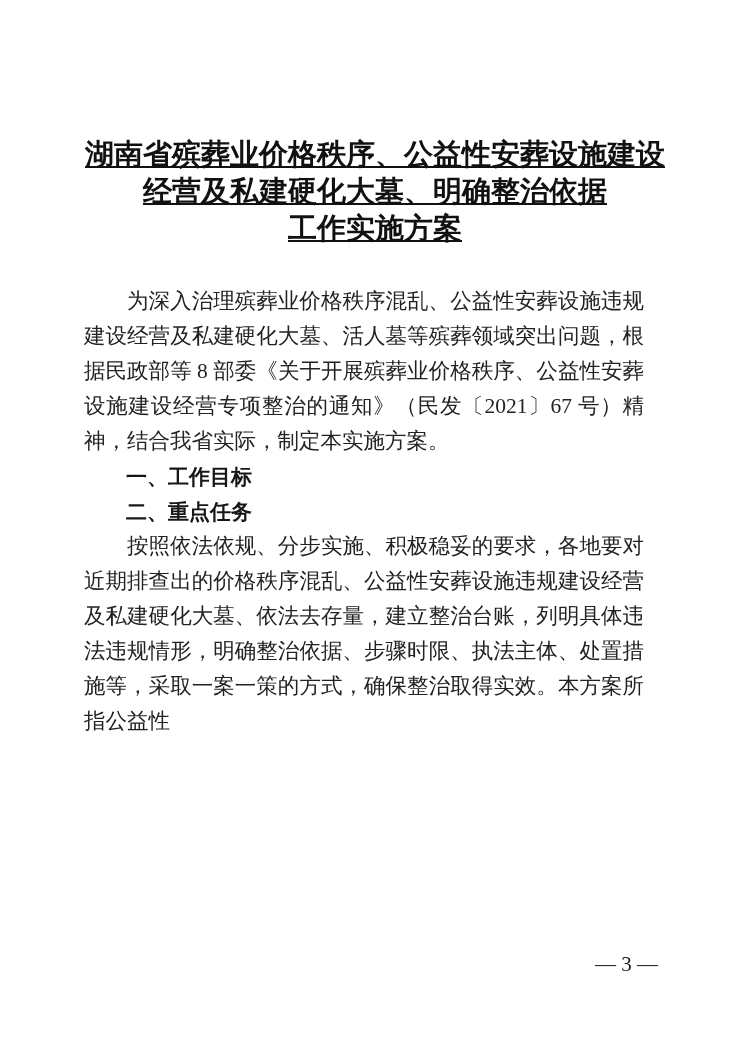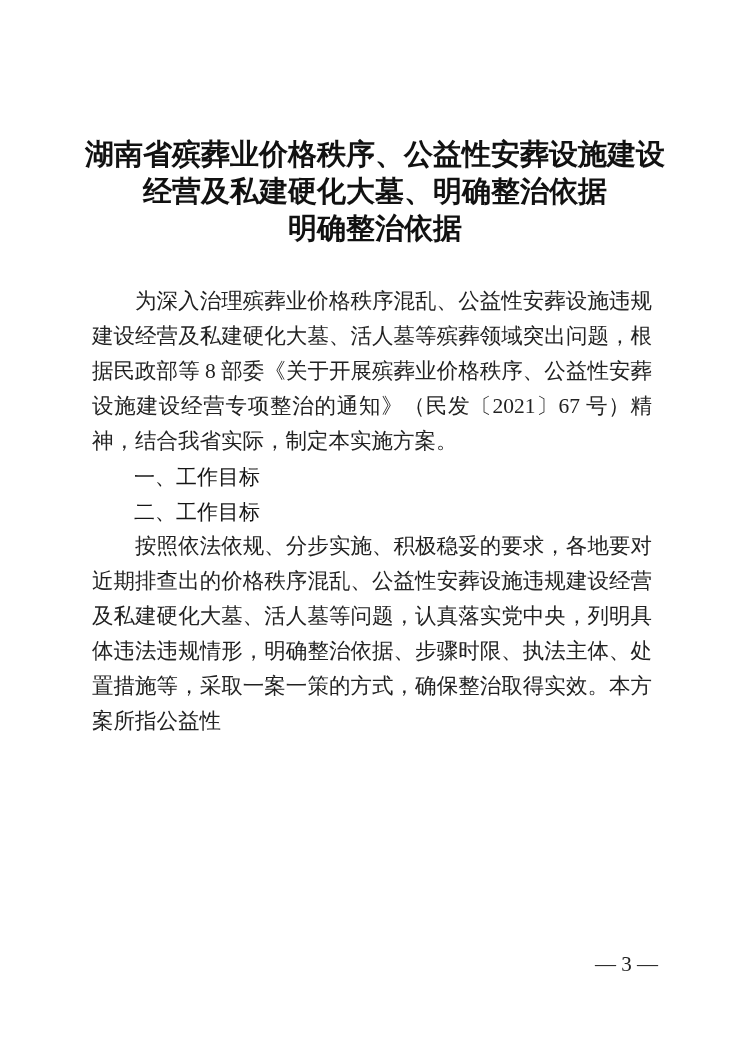--- a/index.html
+++ b/index.html
@@ -19,42 +19,43 @@
     position: absolute;
     top: 136px;
     left: 55px;
     right: 55px;
     text-align: center;
     font-size: 29px;
     line-height: 37px;
     font-weight: bold;
     color: #111111;
     letter-spacing: 0px;
+    text-decoration: underline;
   }
   .title-line {
     display: block;
   }
   .doc-body {
     position: absolute;
     top: 284px;
-    left: 92px;
+    left: 84px;
     width: 560px;
     font-size: 21.5px;
     line-height: 35px;
   }
   .body-para {
     text-align: justify;
     text-justify: inter-character;
     text-indent: 2em;
     color: #222222;
   }
   .section-heading {
     font-family: "Liberation Sans", "DejaVu Sans", sans-serif;
     font-size: 21px;
-    font-weight: normal;
+    font-weight: bold;
     line-height: 35px;
     text-indent: 2em;
     color: #161616;
   }
   .page-number {
     position: absolute;
     top: 950px;
     right: 92px;
     font-size: 21px;
     line-height: 28px;
@@ -63,25 +64,25 @@
   }
 </style>
 </head>
 <body>
 
 <div class="page">
 
   <h1 class="doc-title">
     <span class="title-line">湖南省殡葬业价格秩序、公益性安葬设施建设</span>
     <span class="title-line">经营及私建硬化大墓、明确整治依据</span>
-    <span class="title-line">明确整治依据</span>
+    <span class="title-line">工作实施方案</span>
   </h1>
 
   <div class="doc-body">
     <p class="body-para">为深入治理殡葬业价格秩序混乱、公益性安葬设施违规建设经营及私建硬化大墓、活人墓等殡葬领域突出问题，根据民政部等 8 部委《关于开展殡葬业价格秩序、公益性安葬设施建设经营专项整治的通知》（民发〔2021〕67 号）精神，结合我省实际，制定本实施方案。</p>
     <h2 class="section-heading">一、工作目标</h2>
-    <h2 class="section-heading">二、工作目标</h2>
-    <p class="body-para">按照依法依规、分步实施、积极稳妥的要求，各地要对近期排查出的价格秩序混乱、公益性安葬设施违规建设经营及私建硬化大墓、活人墓等问题，认真落实党中央，列明具体违法违规情形，明确整治依据、步骤时限、执法主体、处置措施等，采取一案一策的方式，确保整治取得实效。本方案所指公益性</p>
+    <h2 class="section-heading">二、重点任务</h2>
+    <p class="body-para">按照依法依规、分步实施、积极稳妥的要求，各地要对近期排查出的价格秩序混乱、公益性安葬设施违规建设经营及私建硬化大墓、依法去存量，建立整治台账，列明具体违法违规情形，明确整治依据、步骤时限、执法主体、处置措施等，采取一案一策的方式，确保整治取得实效。本方案所指公益性</p>
   </div>
 
   <div class="page-number">— 3 —</div>
 
 </div>
 
 </body></html>

